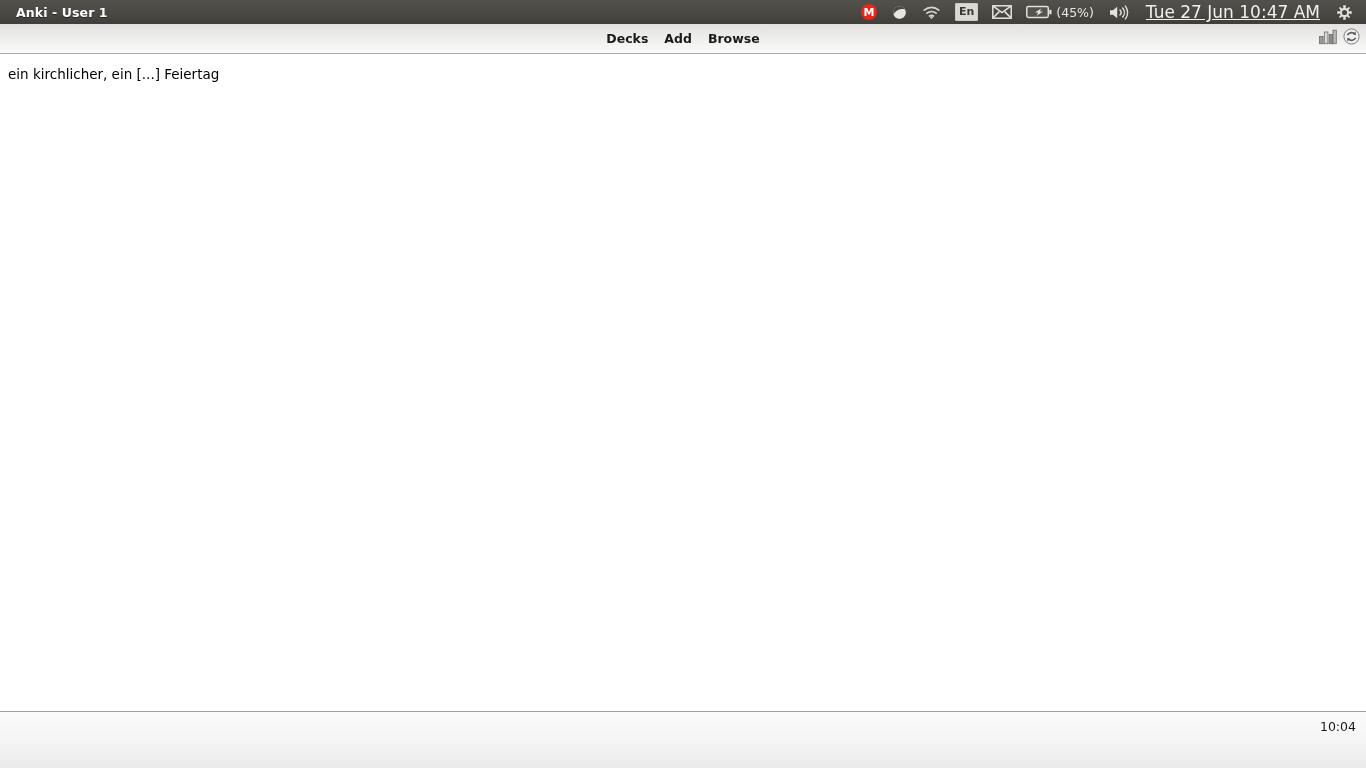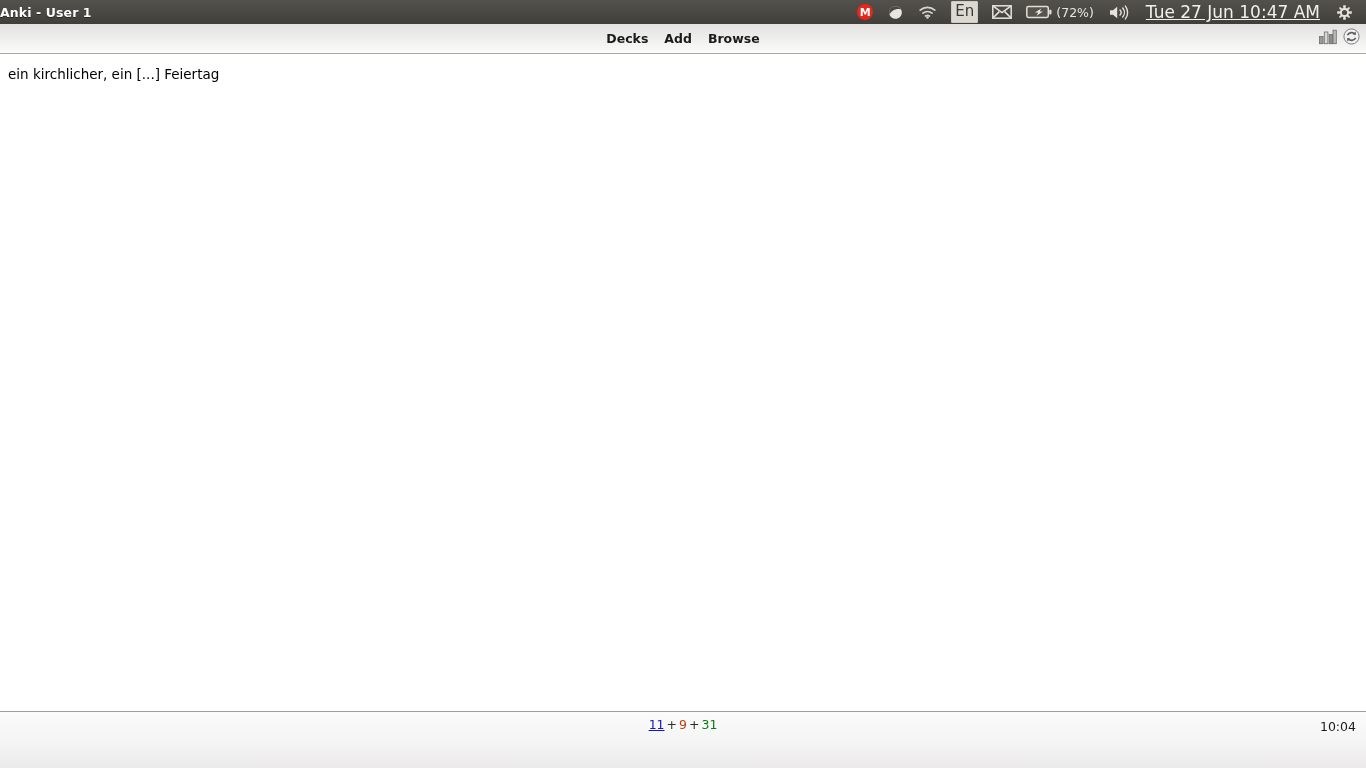--- a/index.html
+++ b/index.html
@@ -13,21 +13,21 @@
   
   #panel {
     position:absolute; left:0; top:0; width:1366px; height:24px;
     background:linear-gradient(to bottom,#53514c 0%,#4a4843 55%,#403e3a 100%);
     display:flex; align-items:center;
   }
   #panel-title {
     color:#ffffff;
     font-size:12.5px;
     font-weight:bold;
-    padding-left:0;
+    padding-left:16px;
     letter-spacing:0.1px;
     text-shadow:0 1px 0 rgba(0,0,0,.45);
     white-space:nowrap;
   }
   #tray {
     margin-left:auto;
     display:flex; align-items:center;
     height:24px;
     padding-right:6px;
     gap:0px;
@@ -47,25 +47,25 @@
     background:#e8261c;
     color:#fff;
     font-size:11px; font-weight:bold;
     display:flex; align-items:center; justify-content:center;
     line-height:1;
   }
   .kb-ind {
     border:1px solid #cdcac4;
     background:#dcd9d3;
     color:#3a3833;
-    font-size:15px;
+    font-size:11px;
     line-height:1;
     padding:2px 3px 3px 3px;
     border-radius:1px;
-    font-weight:normal;
+    font-weight:bold;
   }
   #clock { font-size:17px; color:#f2f0ec; padding:3px 9px;text-decoration:underline; }
 
   
   #anki-toolbar {
     position:absolute; left:0; top:24px; width:1366px; height:30px;
     background:linear-gradient(to bottom,#e4e2e0 0%,#ededeb 45%,#fbfbfa 100%);
     border-bottom:1px solid #a9a8a6;
     display:flex; align-items:center;
   }
@@ -171,21 +171,21 @@
 
     <div class="tray-item" style="padding-right:2px;">
       <svg width="26" height="14" viewBox="0 0 26 14">
         <rect x="0.8" y="1.6" width="21.5" height="10.8" rx="1.6" fill="#57544e" stroke="#e2dfd9" stroke-width="1.5"></rect>
         <rect x="23.2" y="4.8" width="2.3" height="4.6" rx="0.8" fill="#e2dfd9"></rect>
         <path d="M15.3 3.4 L9.0 7.4 L12.3 7.4 L10.6 10.8 L16.9 6.6 L13.6 6.6 Z" fill="#f0eee9"></path>
       </svg>
     </div>
 
     <div class="tray-item" style="padding-left:2px;">
-      <span>(72%)</span>
+      <span>(45%)</span>
     </div>
 
     <div class="tray-item">
       <svg width="22" height="15" viewBox="0 0 22 15">
         <path d="M2 5.3 L5 5.3 L9.2 1.8 L9.2 13.2 L5 9.7 L2 9.7 Z" fill="#e6e3dd"></path>
         <g fill="none" stroke="#e6e3dd" stroke-width="1.4" stroke-linecap="round">
           <path d="M12.0 5.0 A3.6 3.6 0 0 1 12.0 10.0"></path>
           <path d="M14.7 3.0 A7.0 7.0 0 0 1 14.7 12.0"></path>
           <path d="M17.4 1.1 A10.4 10.4 0 0 1 17.4 13.9"></path>
         </g>
@@ -242,19 +242,16 @@
 
   </div>
 </div>
 
 <div id="card-area">
   <div id="card-text">ein kirchlicher, ein [...] Feiertag</div>
 </div>
 
 <div id="bottom-bar">
 
-  <div id="counts">
-    <span class="cnt-new">11</span><span class="cnt-plus">+</span><span class="cnt-learn">9</span><span class="cnt-plus">+</span><span class="cnt-due">31</span>
-  </div>
 
   <div id="timer">10:04</div>
 
 </div>
 
 </body></html>

